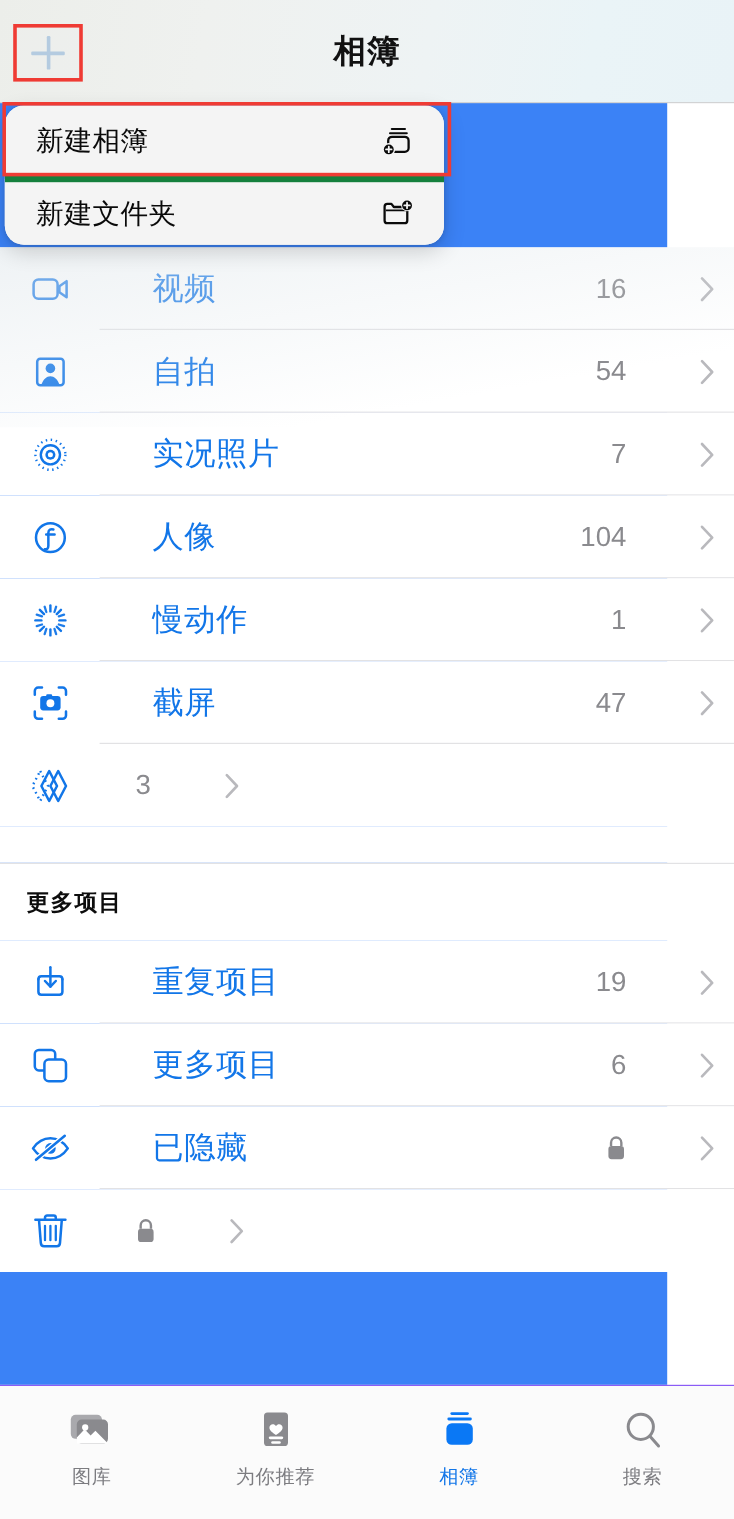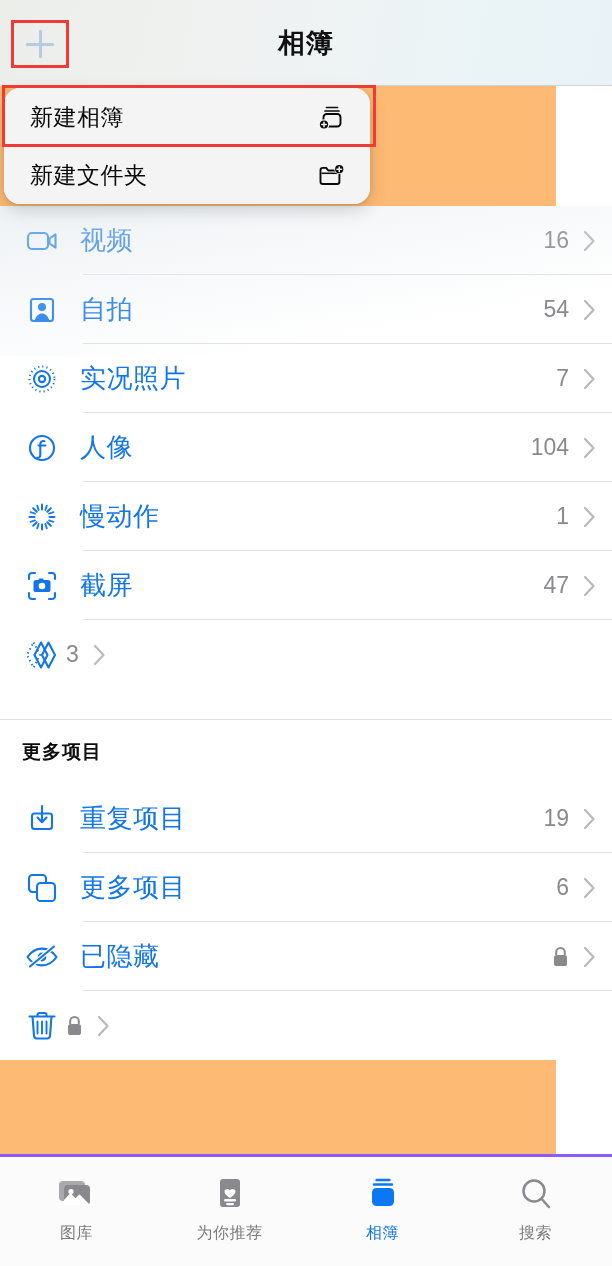--- a/index.html
+++ b/index.html
@@ -2,21 +2,21 @@
 <html><head>
 <meta charset="utf-8">
 <style>
   * { box-sizing: border-box; margin: 0; padding: 0; }
   html, body {
     width: 612px; height: 1266px;
     font-family: "Liberation Sans", "DejaVu Sans", sans-serif;
     background: #ffffff;
     overflow: hidden;
   }
-  #app { position: relative; width: 556px; height: 1266px; background: #fdba74; }
+  #app { position: relative; width: 556px; height: 1266px; background: #3b82f6; }
 
   
   .header {
     position: absolute; left: 0; top: 0; width: 612px; height: 86px;
     background: linear-gradient(100deg, #eceeea 0%, #eff1ef 28%, #eef3f4 58%, #eaf4f7 80%, #e9f3f7 100%);
     border-bottom: 1px solid #d2d3d4;
   }
   .header-title {
     position: absolute; left: 0; top: 0; width: 612px; height: 86px;
     display: flex; align-items: center; justify-content: center;
@@ -40,33 +40,33 @@
     background: #f4f4f4; border-radius: 16px;
     box-shadow: 0 6px 18px rgba(0,0,0,0.16), 0 1px 4px rgba(0,0,0,0.10);
     overflow: visible; z-index: 40;
   }
   .menu-item {
     position: relative; height: 58px; display: flex; align-items: center;
     padding: 0 22px 0 26px; background: #f4f4f4;
   }
   .menu-item:first-child { border-radius: 16px 16px 0 0; font-family: Liberation Serif, serif; }
   .menu-item:last-child  { border-radius: 0 0 16px 16px; }
-  .menu-item + .menu-item { border-top: 1px solid #15803d; }
+  .menu-item + .menu-item { border-top: 6px solid #15803d; }
   .menu-label { flex: 1; font-size: 23px; color: #0a0a0a; letter-spacing: 0.5px; }
   .menu-icon { width: 34px; height: 34px; display: flex; align-items: center; justify-content: center; }
   .menu-highlight {
     position: absolute; left: 2px; top: 85px; width: 374px; height: 62px;
     border: 3px solid #ef3b34; z-index: 60; pointer-events: none;
   }
 
   
   .list { position: absolute; left: 0; top: 206px; width: 612px; }
   .row {
     position: relative; display: flex; align-items: center;
-    height: 69px; padding-left: 18px; padding-right: 16px; background: #fff;
+    height: 69px; padding-left: 18px; padding-right: 16px; background: #fff; gap: 47px;
   }
   .row-icon { width: 48px; flex: 0 0 48px; display: flex; align-items: center; justify-content: center; }
   .row-label {
     flex: 1; font-size: 26px; color: #1276e8; letter-spacing: 0.5px;
     margin-left: 14px;
   }
   .row-count { font-size: 23px; color: #8a8a8e; margin-right: 14px; }
   .chev { width: 13px; height: 22px; flex: 0 0 13px; }
   .row-sep {
     position: absolute; left: 83px; right: 0; bottom: 0; height: 1px; background: #e2e2e4;
@@ -83,21 +83,21 @@
   .section-gap { height: 30px; background: #fff; }
   .full-sep { height: 1px; background: #e2e2e4; }
   .section-head {
     height: 64px; display: flex; align-items: center; padding-left: 22px;
     font-size: 19px; font-weight: 700; color: #0d0d0d; letter-spacing: 1px; background: #fff;
   }
 
   
   .tabbar {
     position: absolute; left: 0; bottom: 0; width: 612px; height: 112px;
-    background: #fbfbfb; border-top: 3px solid #8b5cf6;
+    background: #fbfbfb; border-top: 1px solid #8b5cf6;
     display: flex; align-items: flex-start;
   }
   .tab { flex: 1; height: 112px; padding-top: 16px; display: flex; flex-direction: column; align-items: center; }
   .tab-icon { height: 42px; display: flex; align-items: center; justify-content: center; }
   .tab-label { margin-top: 8px; font-size: 16px; color: #7c7c80; letter-spacing: 0.5px; }
   .tab.active .tab-label { color: #1276e8; }
 </style>
 </head>
 <body>
 

